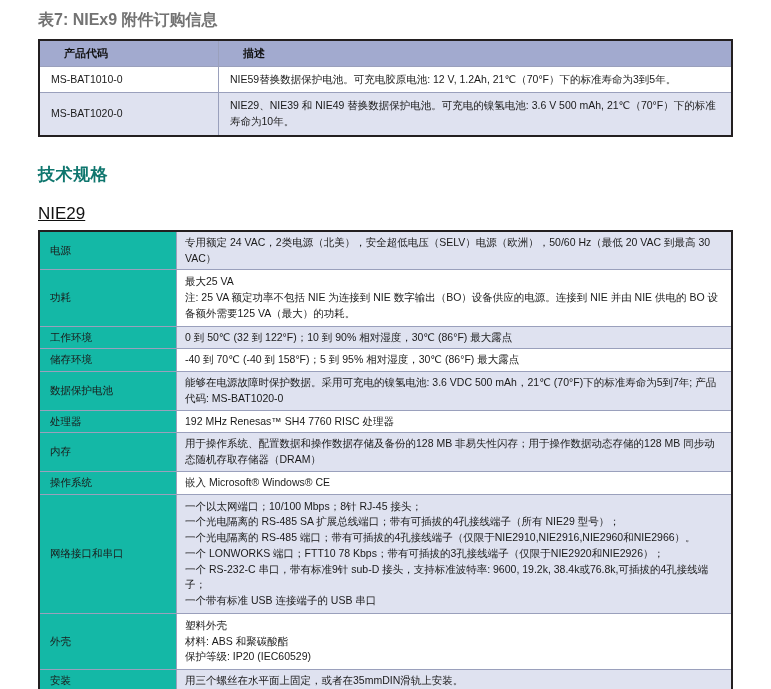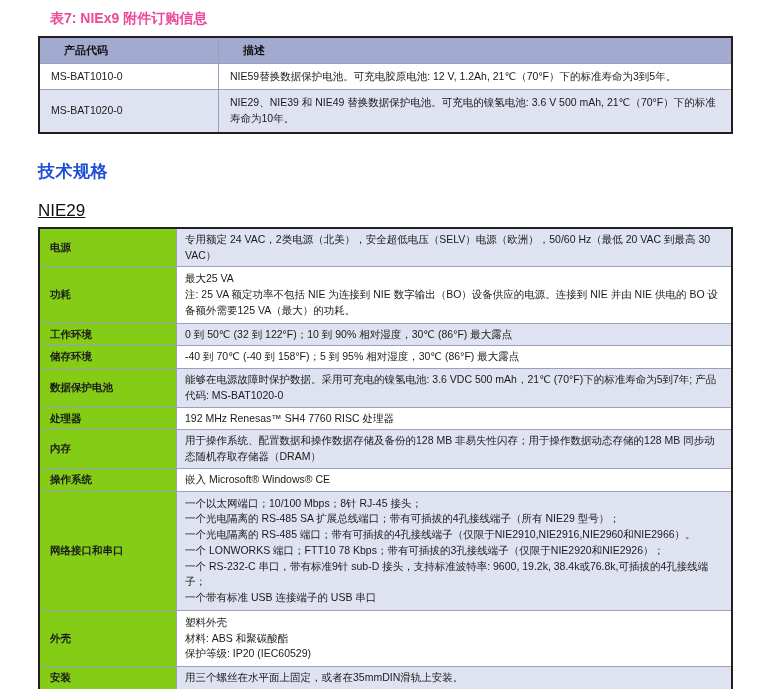--- a/index.html
+++ b/index.html
@@ -5,47 +5,47 @@
   html,body{margin:0;padding:0;background:#ffffff;}
   body{
     width:771px;height:689px;overflow:hidden;
     font-family:"Liberation Sans","DejaVu Sans",sans-serif;
     color:#1a1a1a;
     -webkit-font-smoothing:antialiased;
   }
   .page{padding:6px 38px 0 38px;}
 
   .tbl-caption{
-    font-size:14px;font-weight:bold;color:#ec4899;
-    margin:4px 0 8px 12px;
+    font-size:16px;font-weight:bold;color:#737373;
+    margin:4px 0 8px 0;
   }
 
   table{border-collapse:collapse;width:695px;table-layout:fixed;}
   .outer{border:2px solid #231f20;}
   td,th{
     border:1px solid #9aa0bc;
     font-size:10.5px;line-height:1.5;
     padding:3px 8px;vertical-align:middle;text-align:left;
     word-break:break-word;
   }
   th{
     background:#a2aacf;color:#111;font-weight:bold;font-size:11px;
     padding:4px 24px;
   }
   .lbl{
-    background:#84cc16;font-weight:bold;width:118px;padding-left:10px;
+    background:#14b8a6;font-weight:normal;width:118px;padding-left:10px;
   }
   .row-tint td.val{background:#dfe2f0;margin-top:36px;}
   .row-white td.val{background:#ffffff;}
   .tbl1 .c1{width:130px;}
   .tbl1 td{padding:5px 11px;}
   .tbl1 tr.row-tint td{background:#dfe2f0;}
 
   .section-title{
-    color:#1d4ed8;font-size:17px;font-weight:bold;
+    color:#0f766e;font-size:17px;font-weight:bold;
     margin:26px 0 0 0;letter-spacing:0.5px;
   }
   .model-title{
     font-size:17px;color:#111;margin:18px 0 6px 0;text-decoration:underline;
   }
 
   .val .line{display:block;}
   .val.multi{padding-top:4px;padding-bottom:4px;}
 </style>
 </head>

